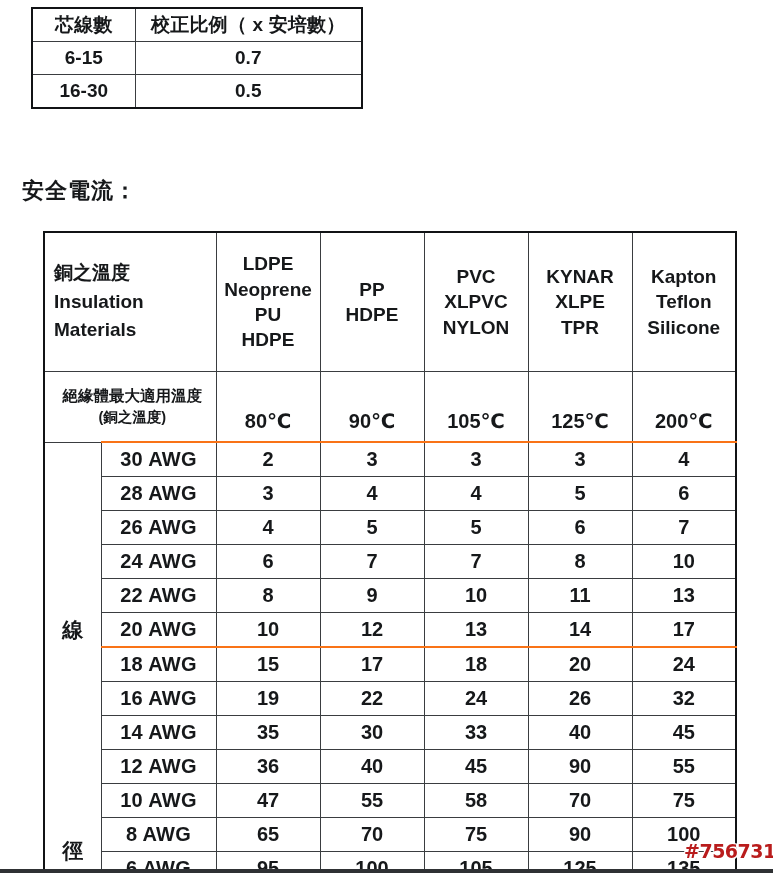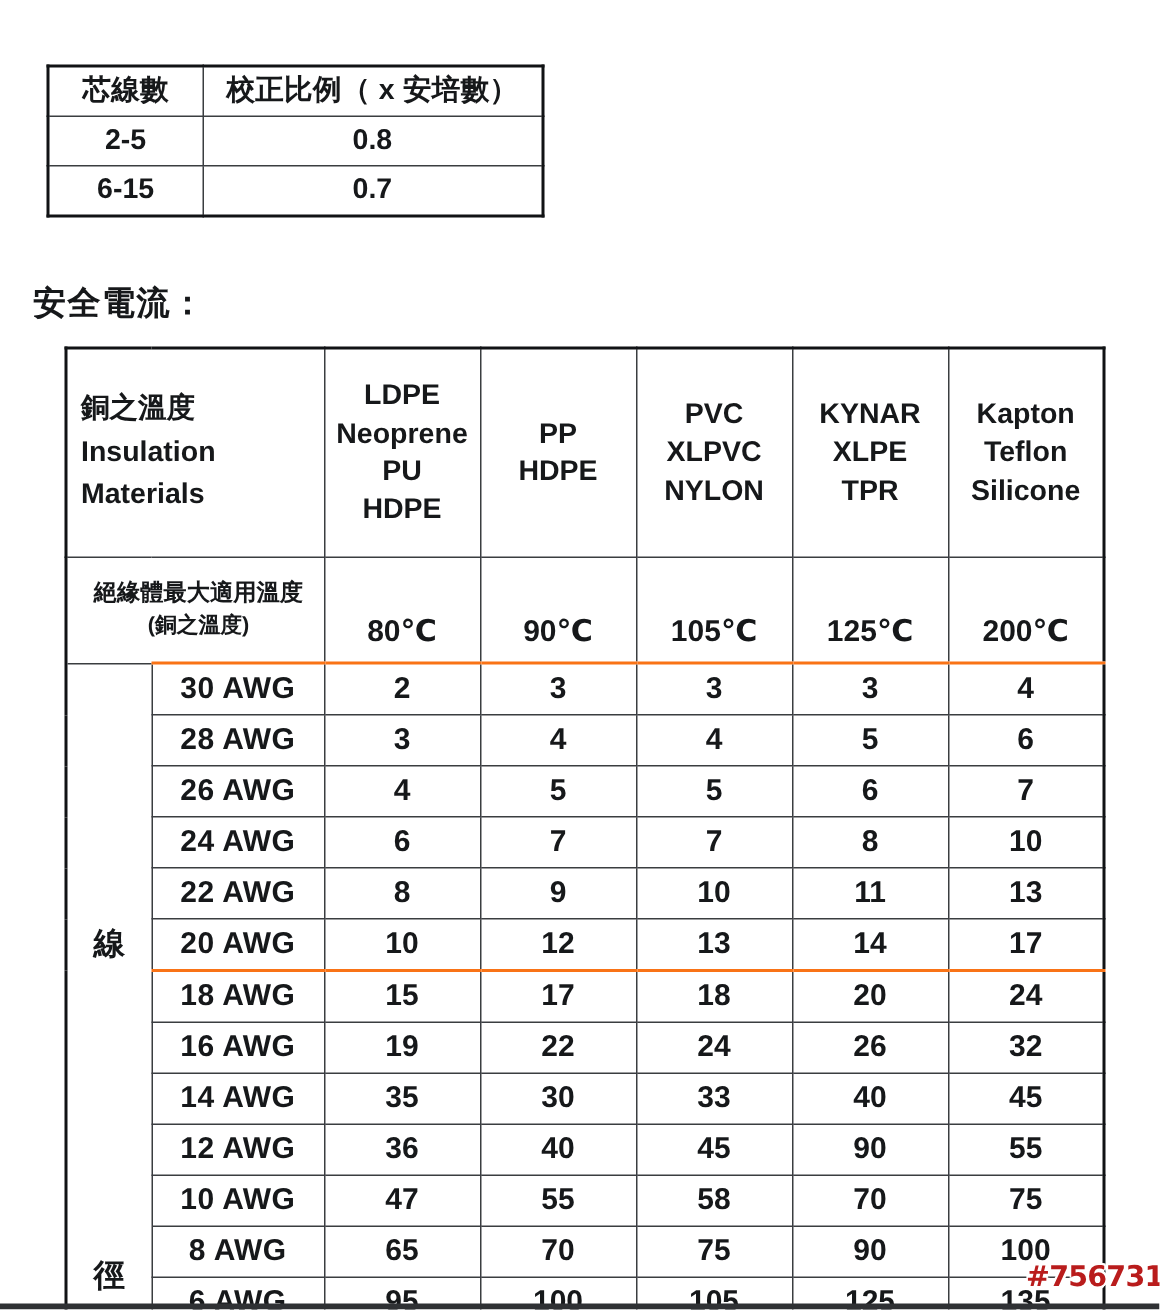--- a/index.html
+++ b/index.html
@@ -44,42 +44,41 @@
   }
   table.doc-table {
     border: 2px solid #111315;
   }
 
   
   .t1-wrap {
     position: absolute;
     left: 31px;
     top: 7px;
-    margin-top: 36px;
   }
   table.t1 {
     width: 330px;
   }
   table.t1 td {
     height: 32px;
     font-size: 19px;
   }
   table.t1 .c-label { width: 103px; }
   table.t1 .c-value { width: 227px; }
   table.t1 .hdr {
     font-size: 19px;
     letter-spacing: 0.2px;
   }
   table.t1 .hdr-cjk { font-size: 19px; }
 
   
   .section-title {
     position: absolute;
     left: 22px;
-    top: 187px;
+    top: 176px;
     font-size: 22px;
     font-weight: bold;
     letter-spacing: 1px;
     color: #16181a;
     white-space: nowrap;
   }
 
   
   .t2-wrap {
     position: absolute;
@@ -188,26 +187,26 @@
       <colgroup>
         <col class="c-label">
         <col class="c-value">
       </colgroup>
       <tbody>
         <tr>
           <td class="hdr hdr-cjk">芯線數</td>
           <td class="hdr hdr-cjk">校正比例（ x 安培數）</td>
         </tr>
         <tr>
-          <td>2-5</td>
-          <td>0.8</td>
-        </tr>
-        <tr>
           <td>6-15</td>
           <td>0.7</td>
+        </tr>
+        <tr>
+          <td>16-30</td>
+          <td>0.5</td>
         </tr>
       </tbody>
     </table>
   </div>
 
   <div class="section-title">安全電流：</div>
 
   <div class="t2-wrap">
     <table class="doc-table t2">
       <colgroup>

